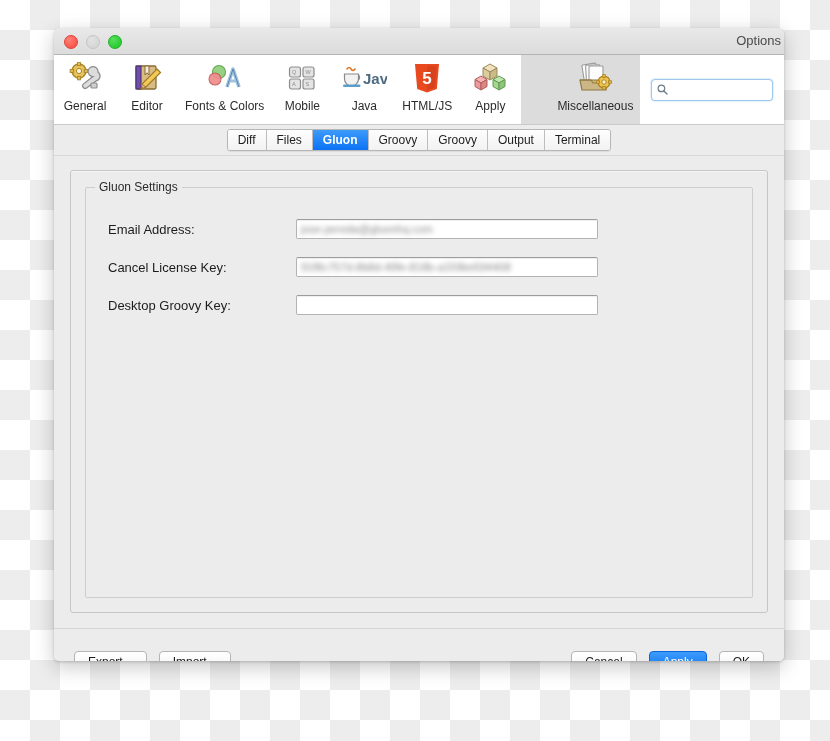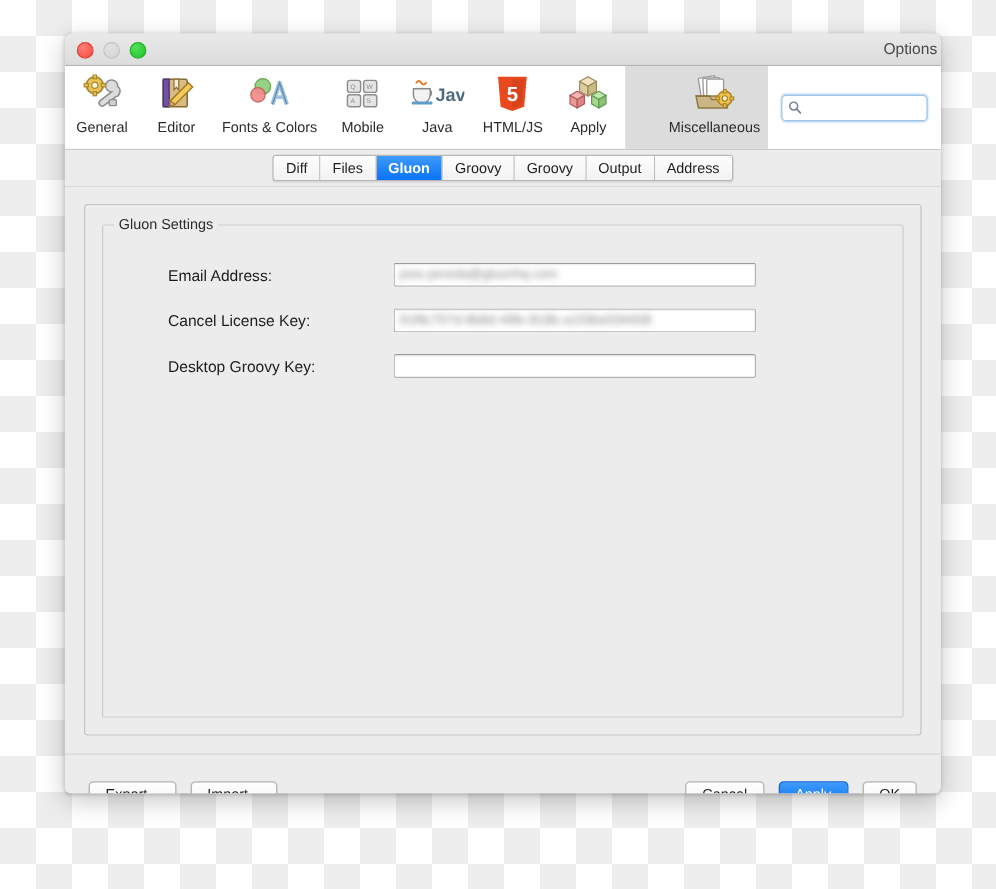--- a/index.html
+++ b/index.html
@@ -97,21 +97,21 @@
   }
   .group{
     position:absolute;left:14px;top:16px;right:14px;bottom:14px;
     border:1px solid #cdcdcd;border-radius:2px;
   }
   .group-title{
     position:absolute;left:9px;top:-8px;background:#ececec;padding:0 4px;
     font-size:12px;color:#2b2b2b;
   }
 
-  .form{position:absolute;left:22px;top:22px;right:8px;margin-left:32px;}
+  .form{position:absolute;left:22px;top:22px;right:8px;}
   .row{display:flex;align-items:center;height:38px;}
   .row-label{width:188px;font-size:13px;color:#1c1c1c;}
   .field{
     width:302px;height:20px;box-sizing:border-box;
     background:#fff;border:1px solid #b3b3b3;border-top-color:#9c9c9c;
     border-radius:2px;display:flex;align-items:center;
     box-shadow:inset 0 1px 1px rgba(0,0,0,.07);
   }
   .field-val{
     font-size:11px;color:#555;padding-left:4px;white-space:nowrap;overflow:hidden;
@@ -312,21 +312,21 @@
   </div>
 
   <div class="tabstrip">
     <div class="tabs">
       <div class="tab">Diff</div>
       <div class="tab">Files</div>
       <div class="tab active">Gluon</div>
       <div class="tab">Groovy</div>
       <div class="tab">Groovy</div>
       <div class="tab">Output</div>
-      <div class="tab">Address</div>
+      <div class="tab">Terminal</div>
     </div>
   </div>
 
   <div class="content">
     <div class="panel">
       <div class="group">
         <div class="group-title">Gluon Settings</div>
 
         <div class="form">
 

